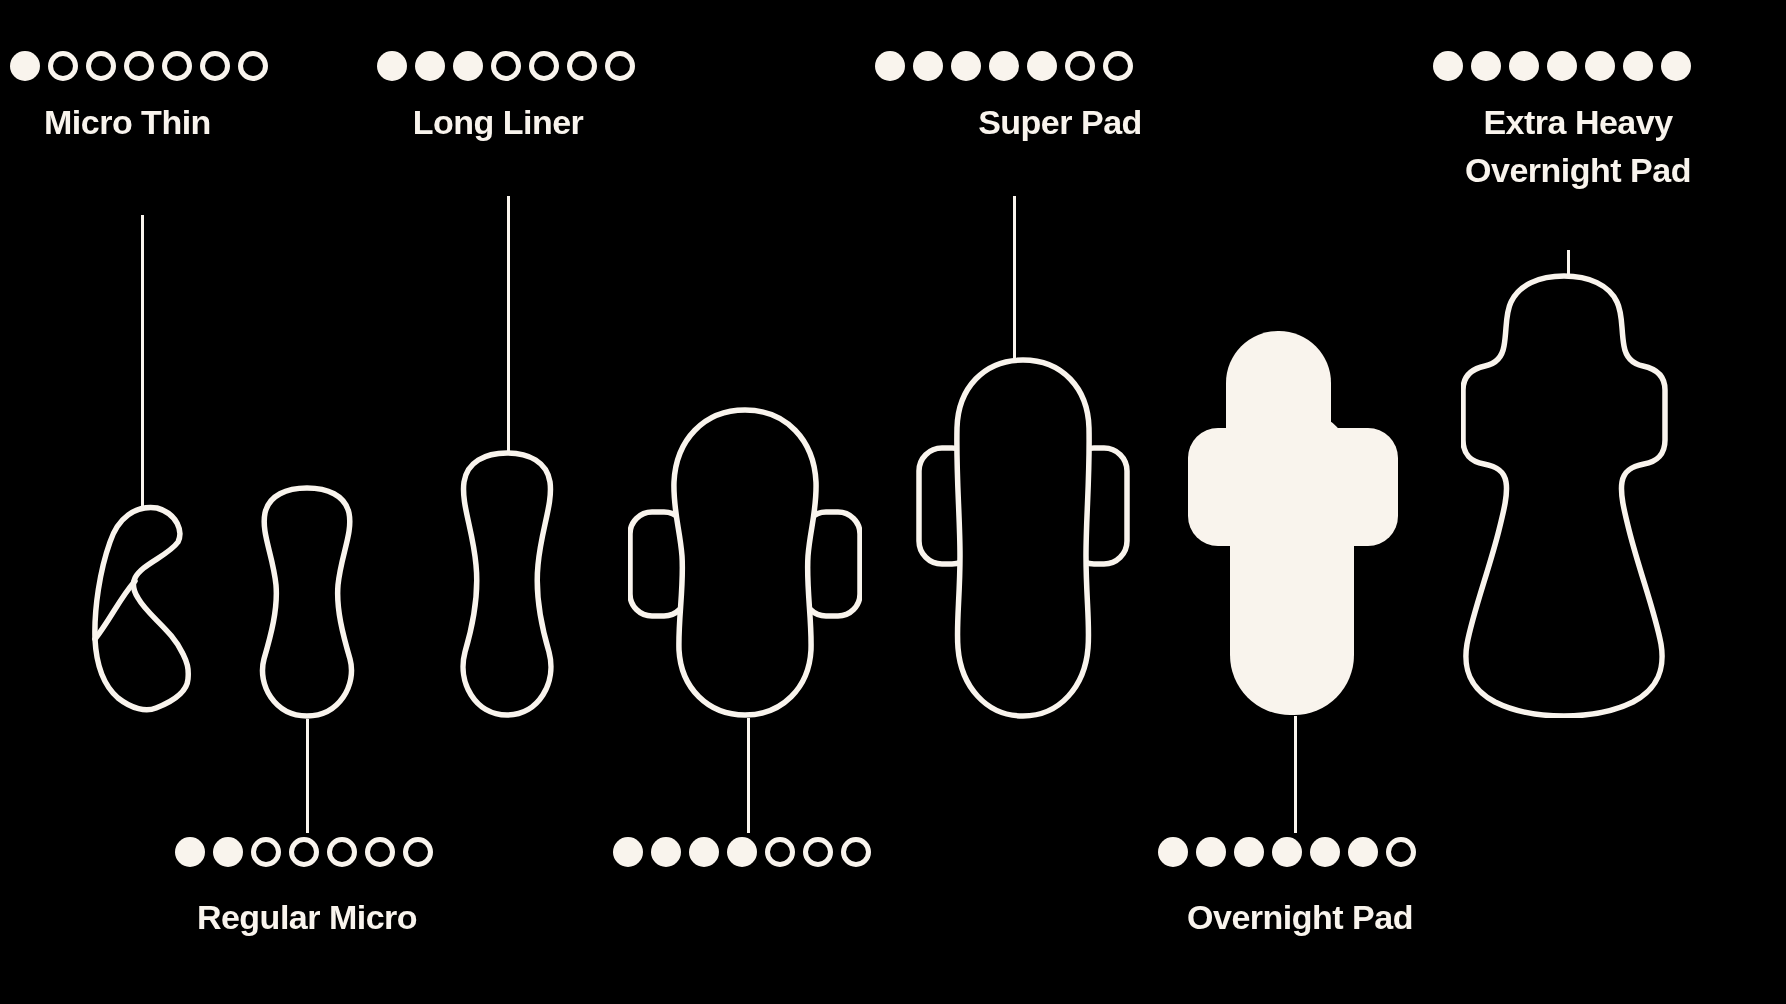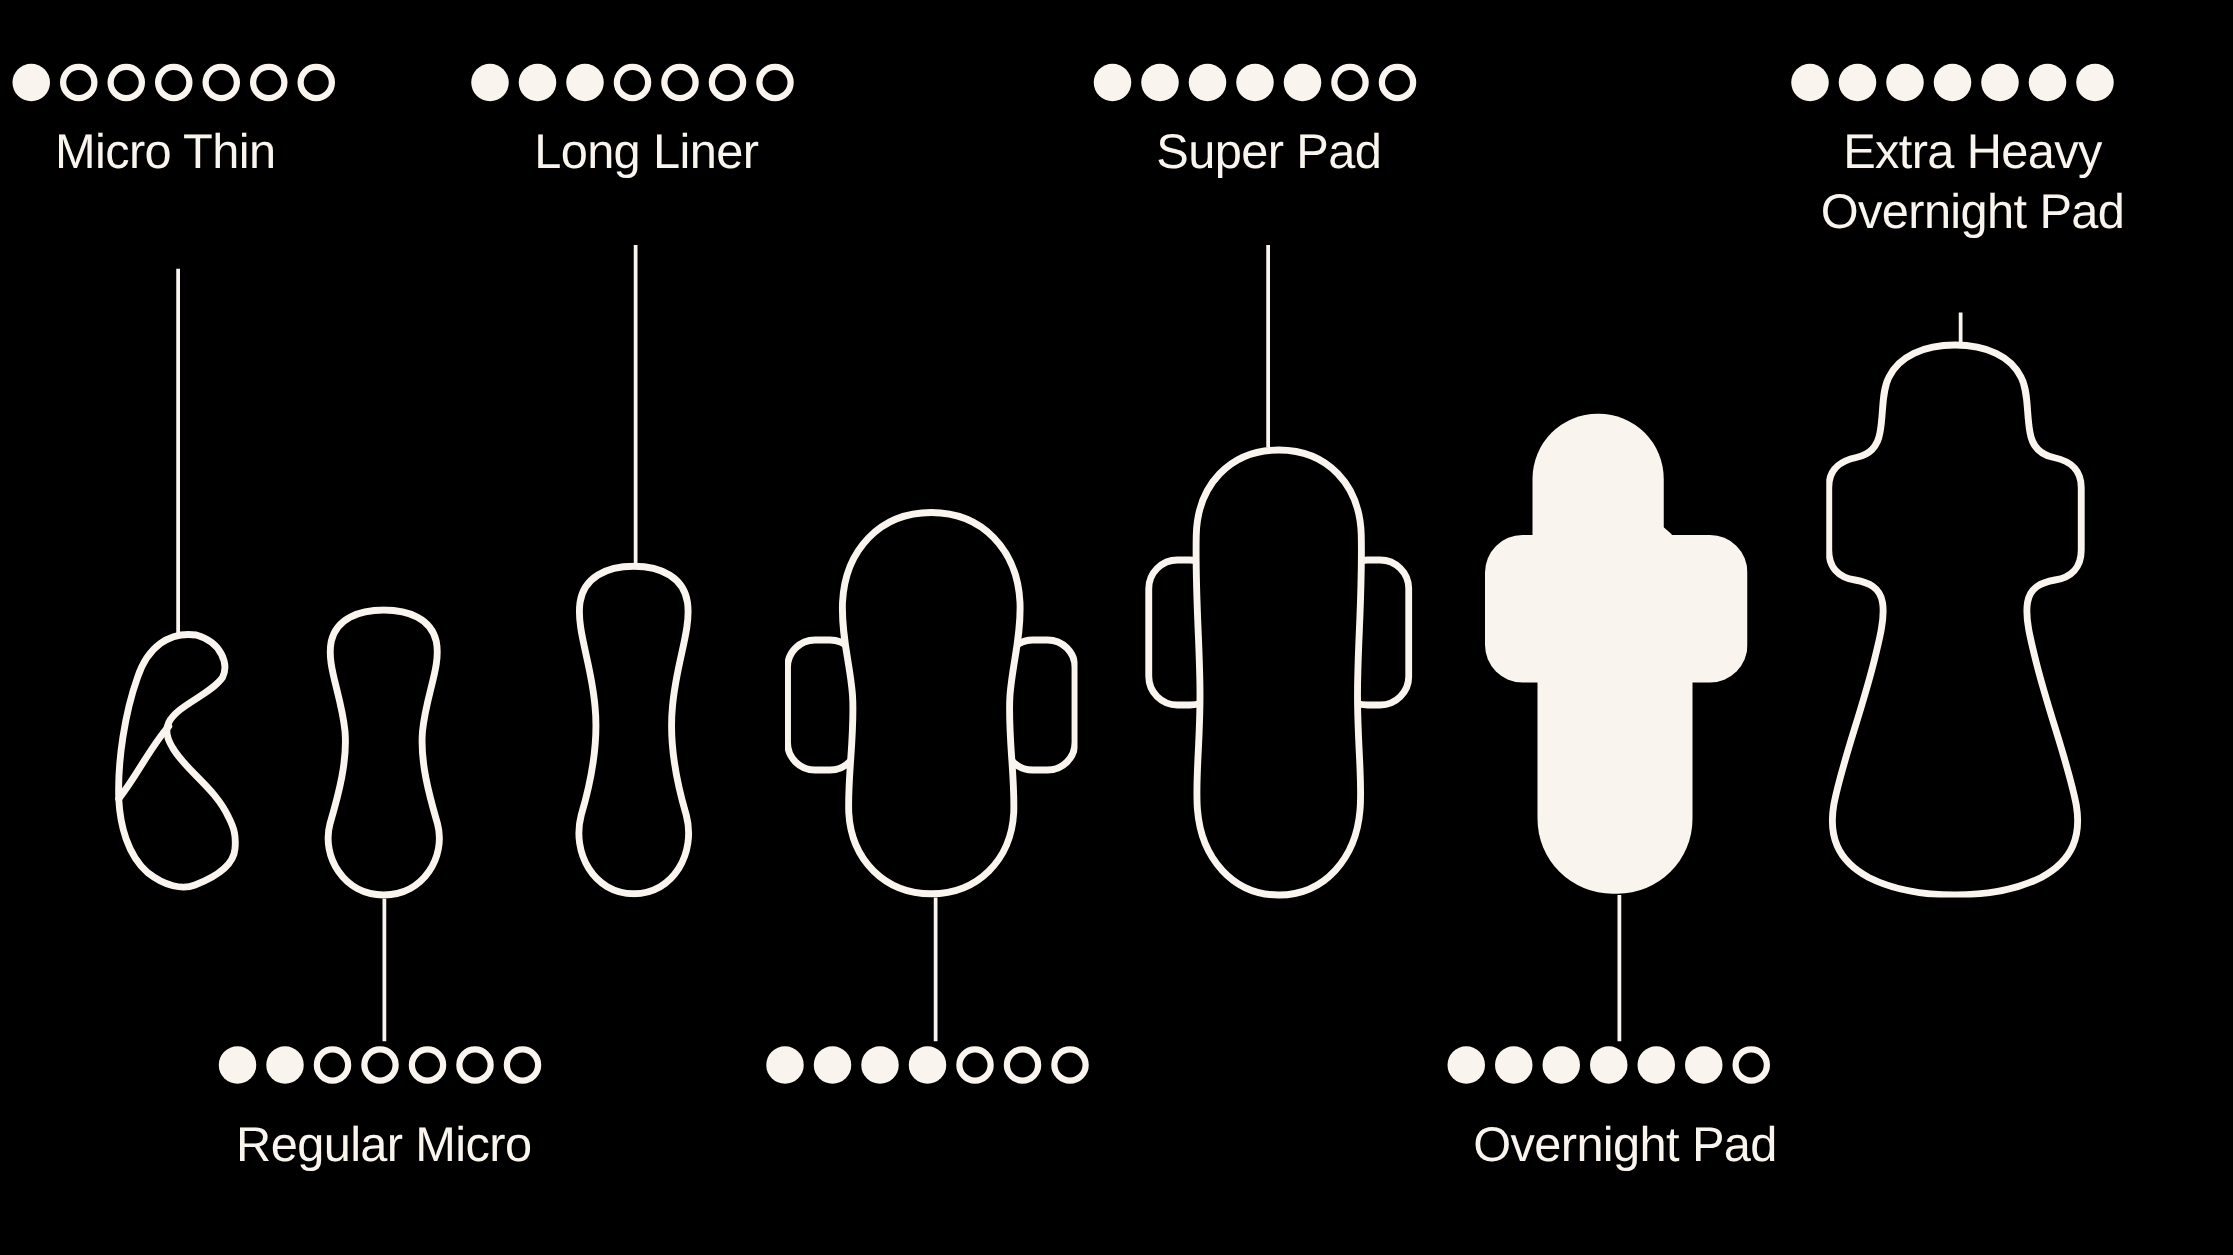--- a/index.html
+++ b/index.html
@@ -10,21 +10,21 @@
     overflow:hidden;
     font-family:"Liberation Sans", sans-serif;
   }
   .dots{position:absolute;display:flex;gap:8px;}
   .dot{width:30px;height:30px;border-radius:50%;box-sizing:border-box;flex:0 0 auto;}
   .dot.filled{background:var(--ink);}
   .dot.empty{border:5px solid var(--ink);}
   .label{
     position:absolute;
     color:var(--ink);
-    font-size:39px;line-height:48px;font-weight:400;
+    font-size:34px;line-height:48px;font-weight:700;
     letter-spacing:-0.5px;
     white-space:nowrap;
   }
   .label.center{text-align:center;width:300px;}
   .connector{position:absolute;width:3px;background:var(--ink);}
   .shape{position:absolute;}
   .shape path.outline, .shape line.crease{
     stroke:var(--ink);stroke-width:5.5;fill:none;
     stroke-linecap:round;stroke-linejoin:round;
   }
@@ -91,21 +91,21 @@
 
   <div class="dots" style="left:377px;top:51px">
       <div class="dot filled"></div>
       <div class="dot filled"></div>
       <div class="dot filled"></div>
       <div class="dot empty"></div>
       <div class="dot empty"></div>
       <div class="dot empty"></div>
       <div class="dot empty"></div>
     </div>
-  <div class="label center" style="left:367px;top:98px">
+  <div class="label center" style="left:348px;top:98px">
     <span>Long Liner</span>
   </div>
   <div class="connector" style="left:507px;top:196px;height:256px"></div>
   <svg class="shape" style="left:449px;top:450px" width="116" height="268" viewBox="0 0 116 268">
     <path class="outline" d="M 58 3
       C 80 3, 98 12, 101 32
       C 104 54, 92 80, 89 115
       C 86 145, 92 175, 100 202
       C 108 232, 90 265, 58 265
       C 26 265, 8 232, 16 202
@@ -140,21 +140,21 @@
 
   <div class="dots" style="left:875px;top:51px">
       <div class="dot filled"></div>
       <div class="dot filled"></div>
       <div class="dot filled"></div>
       <div class="dot filled"></div>
       <div class="dot filled"></div>
       <div class="dot empty"></div>
       <div class="dot empty"></div>
     </div>
-  <div class="label center" style="left:865px;top:98px">
+  <div class="label center" style="left:910px;top:98px">
     <span>Super Pad</span>
   </div>
   <div class="connector" style="left:1013px;top:196px;height:162px"></div>
   <svg class="shape" style="left:916px;top:356px" width="214" height="364" viewBox="0 0 214 364">
     <path class="outline" d="M 26 92 h 10 a 23 23 0 0 1 23 23 v 70 a 23 23 0 0 1 -23 23 h -10 a 23 23 0 0 1 -23 -23 v -70 a 23 23 0 0 1 23 -23 Z"></path>
     <path class="outline" d="M 178 92 h 10 a 23 23 0 0 1 23 23 v 70 a 23 23 0 0 1 -23 23 h -10 a 23 23 0 0 1 -23 -23 v -70 a 23 23 0 0 1 23 -23 Z"></path>
     <path class="outline" style="fill:var(--bg)" d="M 107 4
       C 146 4, 172 32, 173 72
       C 174 120, 170 160, 170 200
       C 170 240, 174 270, 172 292

